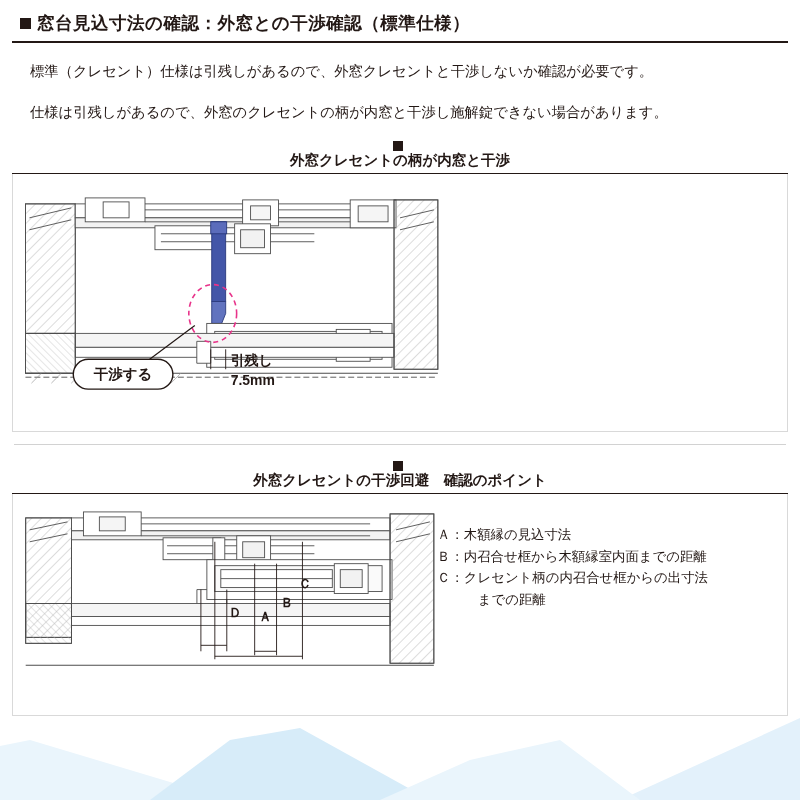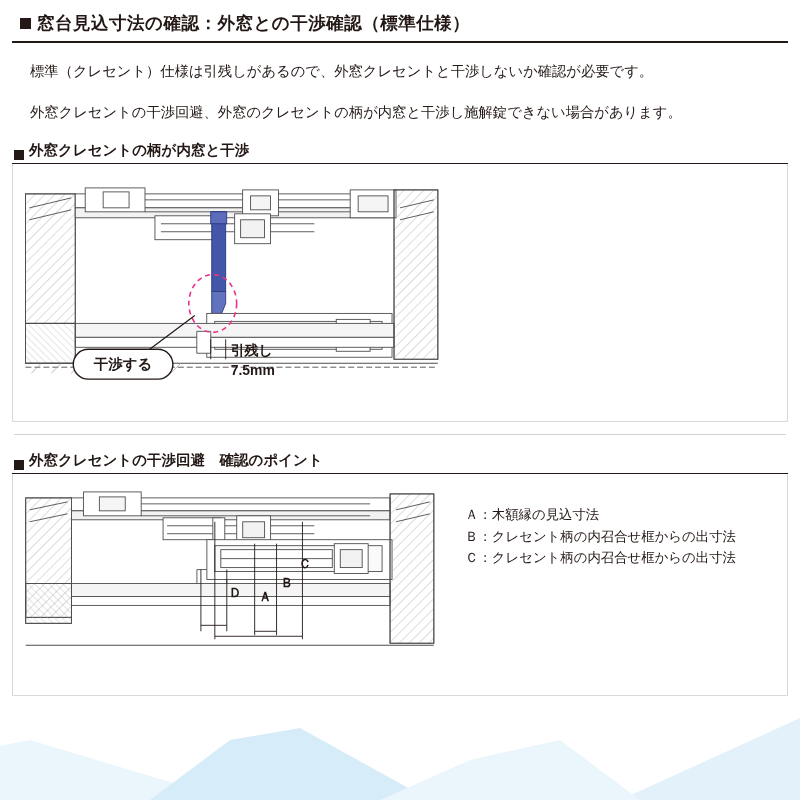--- a/index.html
+++ b/index.html
@@ -71,23 +71,24 @@
     color: #231815;
   }
   .intro p { margin: 16px; }
 
   
   .section {
     margin-top: 16px;
   }
   .section-head {
     display: flex;
-    align-items: flex-end;
+    align-items: center;
     border-bottom: 1.5px solid #231815;
     padding: 0 2px 3px 2px;
+    flex-direction: column;
   }
   .section-head .sq {
     display: inline-block;
     width: 10px;
     height: 10px;
     background: #231815;
     margin-right: 5px;
     flex: none;
   }
   .section-head .label {
@@ -117,21 +118,21 @@
     inset: 0;
     width: 100%;
     height: 100%;
   }
 
   
 
   
   .legend {
     position: absolute;
-    left: 452px;
+    left: 424px;
     top: 30px;
     font-size: 13.4px;
     line-height: 1.62;
     color: #231815;
   }
   .legend div { white-space: pre; }
   .legend .cont { padding-left: 14px; }
 </style>
 </head>
 <body>
@@ -149,21 +150,21 @@
 
   <div class="content">
 
     <div class="title-bar">
       <span class="title-square"></span>
       <span class="title-text">窓台見込寸法の確認：外窓との干渉確認（標準仕様）</span>
     </div>
 
     <div class="intro">
       <p>標準（クレセント）仕様は引残しがあるので、外窓クレセントと干渉しないか確認が必要です。</p>
-      <p>外窓クレセントの干渉回避、外窓のクレセントの柄が内窓と干渉し施解錠できない場合があります。</p>
+      <p>仕様は引残しがあるので、外窓のクレセントの柄が内窓と干渉し施解錠できない場合があります。</p>
     </div>
 
     <div class="section">
       <div class="section-head">
         <span class="sq"></span>
         <span class="label">外窓クレセントの柄が内窓と干渉</span>
       </div>
       <div class="section-body">
         <svg class="drawing" viewBox="0 0 772 258" xmlns="http://www.w3.org/2000/svg">
           <defs>
@@ -323,20 +324,21 @@
             <line x1="200" y1="163" x2="288" y2="163"></line>
           </g>
           <text id="svg-mark-D" x="214" y="124" font-family="'Liberation Sans', sans-serif" font-size="13" font-weight="bold" fill="#231815">Ｄ</text>
           <text id="svg-mark-A" x="244" y="128" font-family="'Liberation Sans', sans-serif" font-size="13" font-weight="bold" fill="#231815">Ａ</text>
           <text id="svg-mark-B" x="266" y="114" font-family="'Liberation Sans', sans-serif" font-size="13" font-weight="bold" fill="#231815">Ｂ</text>
           <text id="svg-mark-C" x="284" y="94" font-family="'Liberation Sans', sans-serif" font-size="13" font-weight="bold" fill="#231815">Ｃ</text>
         </svg>
 
         <div class="legend">
           <div>Ａ：木額縁の見込寸法</div>
-          <div>Ｂ：クレセント柄の内召合せ框からの出寸法</div>
+          <div>Ｂ：内召合せ框から木額縁室内面までの距離</div>
           <div>Ｃ：クレセント柄の内召合せ框からの出寸法</div>
+          <div class="cont">　　までの距離</div>
         </div>
       </div>
     </div>
 
   </div>
 </div>
 
 </body></html>

